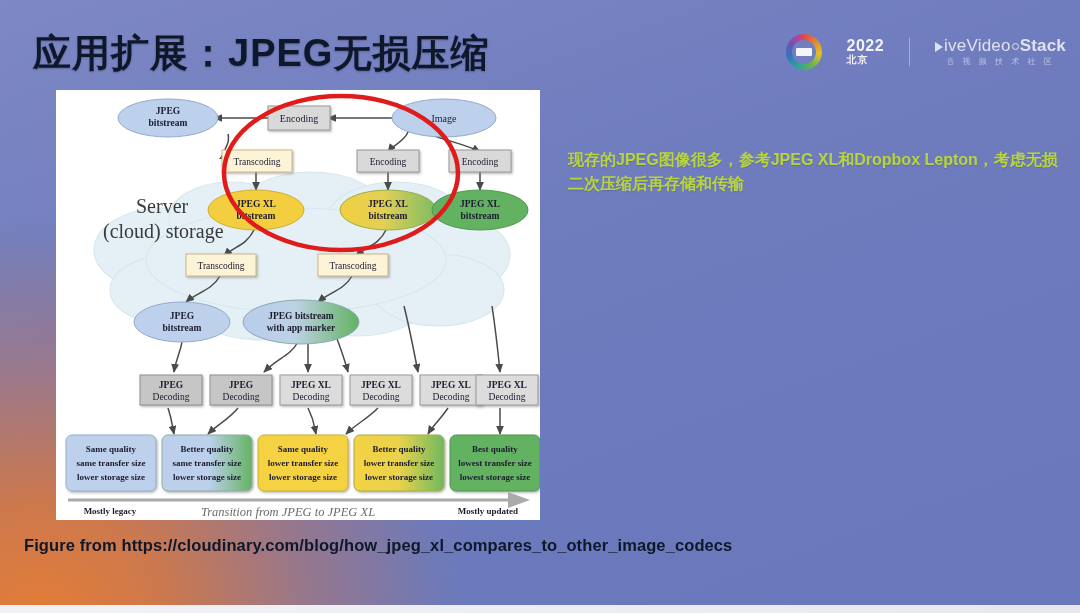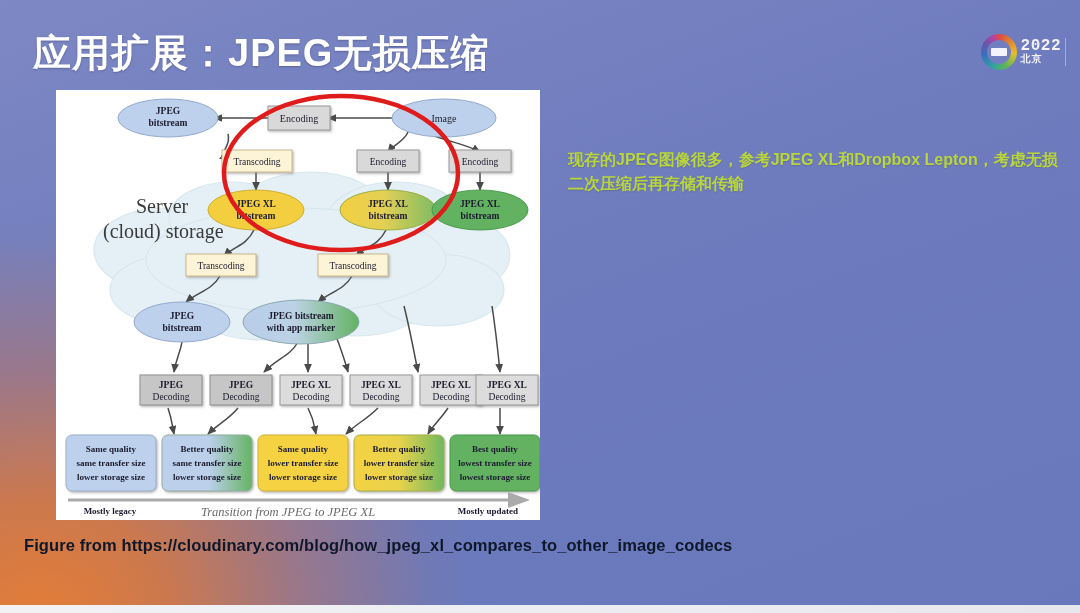--- a/index.html
+++ b/index.html
@@ -20,29 +20,29 @@
     background:radial-gradient(ellipse at 32% 72%, rgba(235,125,45,0.95) 0%, rgba(228,120,50,0.80) 22%, rgba(205,115,80,0.45) 45%, rgba(130,120,150,0.12) 68%, rgba(110,120,185,0) 82%);
   }
   #bg-bottom-edge{
     position:absolute; left:0; right:0; bottom:0; height:8px;
     background:linear-gradient(90deg,#f2f2f5 0%, #eceef2 55%, #e6e8ee 100%);
   }
 
   
   #slide-title{
     position:absolute; left:33px; top:28px;
-    font-size:38px; font-weight:bold; color:#ffffff;
+    font-size:38px; font-weight:bold; color:#0f172a;
     letter-spacing:1px; white-space:nowrap;
     text-shadow:0 1px 2px rgba(40,40,80,0.35);
   }
 
   
   #logo-zone{
     position:absolute; right:14px; top:30px;
-    display:flex; align-items:center; gap:4px; height:44px;font-family:Liberation Mono, monospace;
+    display:flex; align-items:center; gap:25px; height:44px;
   }
   .ring-logo{ position:relative; width:36px; height:36px; flex:none; }
   .ring-logo .ring{
     position:absolute; inset:0; border-radius:50%;
     background:conic-gradient(#e8443a 0deg,#ef8a22 50deg,#f2c61c 95deg,#63bb46 150deg,#2aa4a0 205deg,#2f6fc0 258deg,#6e4fa8 305deg,#c13c9a 340deg,#e8443a 360deg);
     opacity:0.9;
   }
   .ring-logo .hole{
     position:absolute; left:6px; top:6px; right:6px; bottom:6px;
     border-radius:50%; background:#717fc0;
@@ -106,20 +106,24 @@
   <div class="ring-logo">
     <div class="ring"></div>
     <div class="hole"></div>
     <div class="glyph"></div>
   </div>
   <div id="year-badge">
     <div class="y">2022</div>
     <div class="c">北京</div>
   </div>
   <div id="logo-divider"></div>
+  <div id="lvs-logo">
+    <div id="lvs-wordmark"><span class="play"></span><span class="thin">ive</span><span class="thin">Video</span><span class="dot"></span><span>Stack</span></div>
+    <div id="lvs-sub">音 视 频 技 术 社 区</div>
+  </div>
 </div>
 
 <div id="right-text">现存的JPEG图像很多，参考JPEG XL和Dropbox Lepton，考虑无损二次压缩后再存储和传输</div>
 
 <div id="caption">Figure from https://cloudinary.com/blog/how_jpeg_xl_compares_to_other_image_codecs</div>
 
 <div id="figure-panel">
   <svg id="figure-svg" width="484" height="430" viewBox="0 0 484 430">
     <defs>
       <linearGradient id="gBlueGreen" x1="0" y1="0" x2="1" y2="0">

